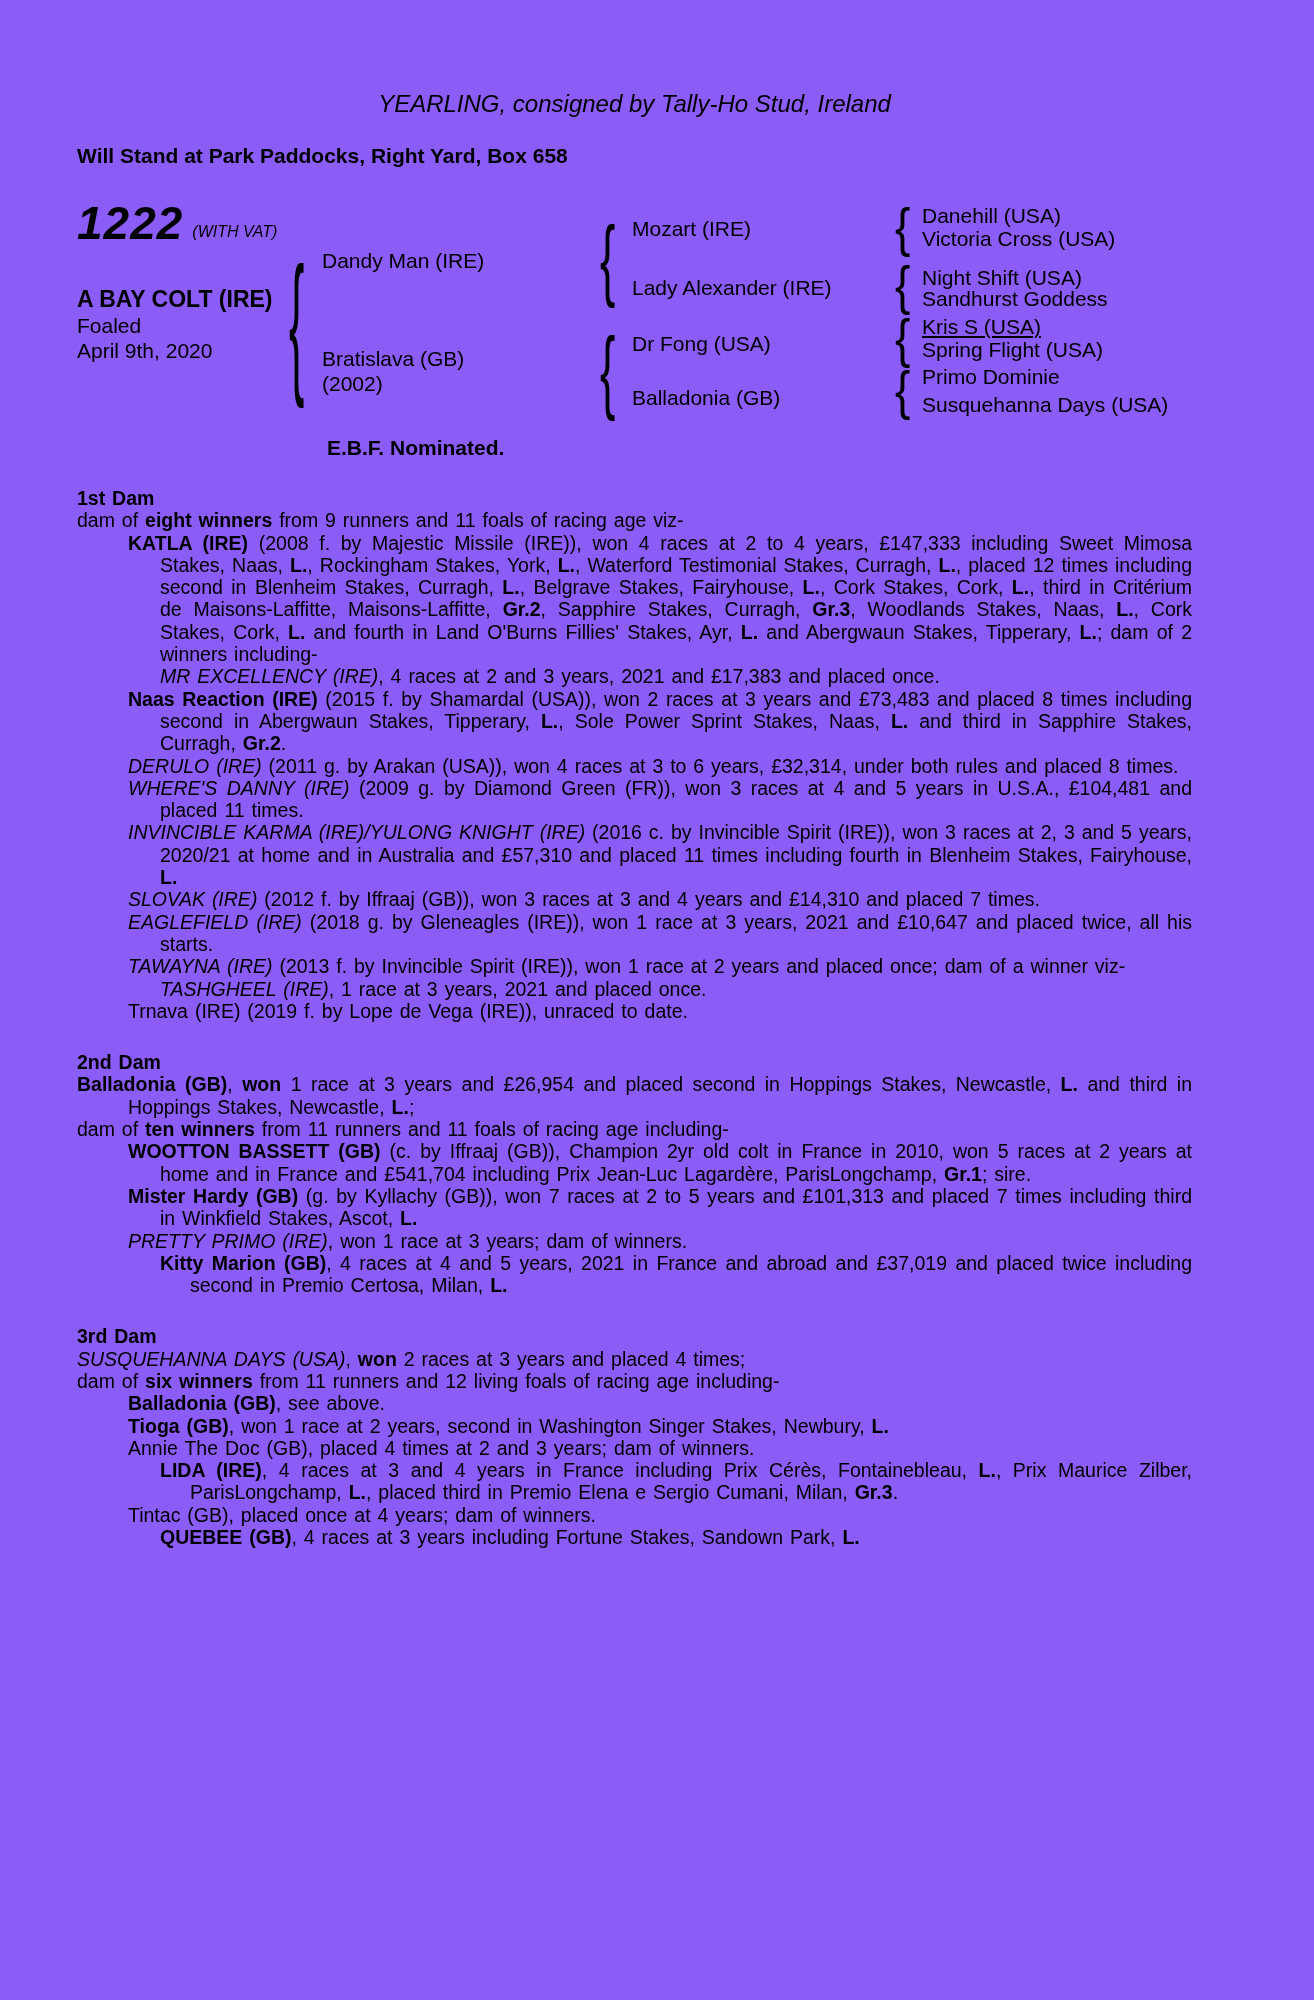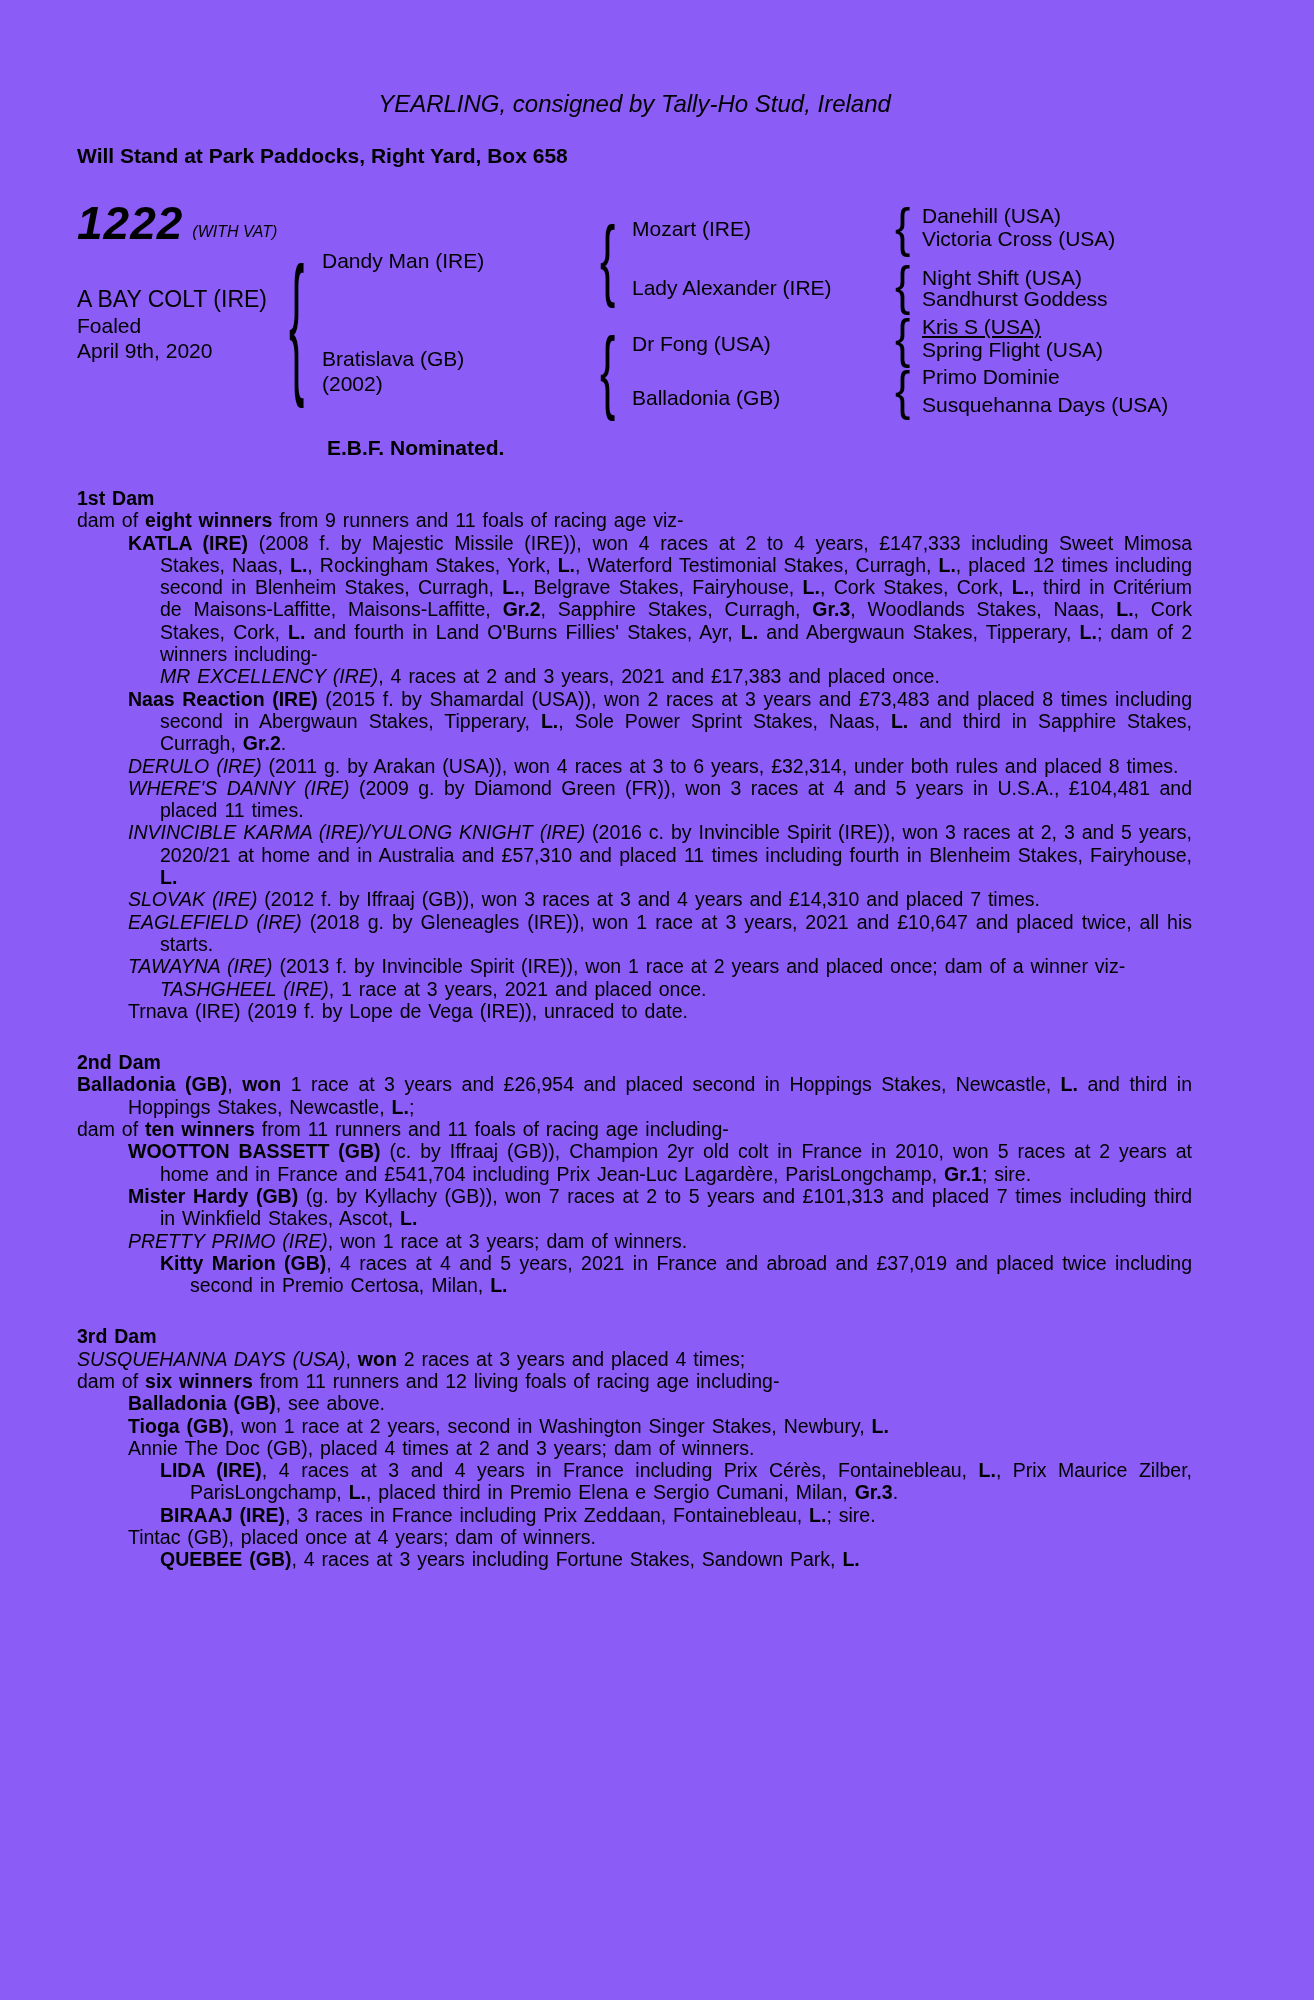--- a/index.html
+++ b/index.html
@@ -8,21 +8,21 @@
     font-family:"Liberation Sans","DejaVu Sans",sans-serif;
     box-sizing:border-box;padding:90px 122px 0 77px;position:relative;overflow:hidden;
   }
   .title{text-align:center;font-style:italic;font-size:24px;line-height:28px;}
   .stand{margin-top:26px;font-weight:700;font-size:21px;line-height:24px;}
 
   .lot-block{position:relative;margin-top:35px;height:215px;font-size:21px;line-height:22px;}
   .lot-num-row{position:absolute;left:0;top:0;display:flex;align-items:flex-end;gap:9px;font-style:italic;}
   .lot-num{font-weight:700;font-size:46px;line-height:40px;letter-spacing:1px;}
   .vat{font-size:16px;}
-  .colt{position:absolute;left:0;top:85px;font-weight:400;font-size:23px;}
+  .colt{position:absolute;left:0;top:85px;font-weight:700;font-size:23px;}
   .foaled{position:absolute;left:0;top:112px;}
   .foal-date{position:absolute;left:0;top:137px;}
   .ped-name{position:absolute;white-space:nowrap;font-size:21px;}
   .brace{position:absolute;font-size:46px;line-height:46px;font-weight:400;color:#000;}
   .brace>span{display:block;transform:scaleY(var(--s,1));}
   .brace>span::before{content:"{";}
 
   .ebf{margin-top:18px;margin-left:250px;font-weight:700;font-size:21px;line-height:24px;width:max-content;}
 
   .sections{margin-top:27px;font-size:19.5px;line-height:22.3px;word-spacing:1.5px;}
@@ -116,18 +116,17 @@
       <p class="para p1"><b>Mister Hardy (GB)</b><span> (g. by Kyllachy (GB)), won 7 races at 2 to 5 years and £101,313 and placed 7 times including third in Winkfield Stakes, Ascot, </span><b>L.</b></p>
       <p class="para p1"><i>PRETTY PRIMO (IRE)</i><span>, won 1 race at 3 years; dam of winners.</span></p>
       <p class="para p2"><b>Kitty Marion (GB)</b><span>, 4 races at 4 and 5 years, 2021 in France and abroad and £37,019 and placed twice including second in Premio Certosa, Milan, </span><b>L.</b></p>
       <div class="dam-head gap">3rd Dam</div>
       <p class="para p0"><i>SUSQUEHANNA DAYS (USA)</i><span>, </span><b>won</b><span> 2 races at 3 years and placed 4 times;</span></p>
       <p class="para p0"><span>dam of </span><b>six winners</b><span> from 11 runners and 12 living foals of racing age including-</span></p>
       <p class="para p1"><b>Balladonia (GB)</b><span>, see above.</span></p>
       <p class="para p1"><b>Tioga (GB)</b><span>, won 1 race at 2 years, second in Washington Singer Stakes, Newbury, </span><b>L.</b></p>
       <p class="para p1"><span>Annie The Doc (GB), placed 4 times at 2 and 3 years; dam of winners.</span></p>
       <p class="para p2"><b>LIDA (IRE)</b><span>, 4 races at 3 and 4 years in France including Prix Cérès, Fontainebleau, </span><b>L.</b><span>, Prix Maurice Zilber, ParisLongchamp, </span><b>L.</b><span>, placed third in Premio Elena e Sergio Cumani, Milan, </span><b>Gr.3</b><span>.</span></p>
-      <p class="para p2"><b>BIRAAJ (IRE)</b><span>, 3 races in France including Prix Zeddaan, Fontainebleau, </span><b>L.</b><span>; sire.</span></p>
       <p class="para p1"><span>Tintac (GB), placed once at 4 years; dam of winners.</span></p>
       <p class="para p2"><b>QUEBEE (GB)</b><span>, 4 races at 3 years including Fortune Stakes, Sandown Park, </span><b>L.</b></p>
     </div>
 
 </div>
 
 </body></html>

